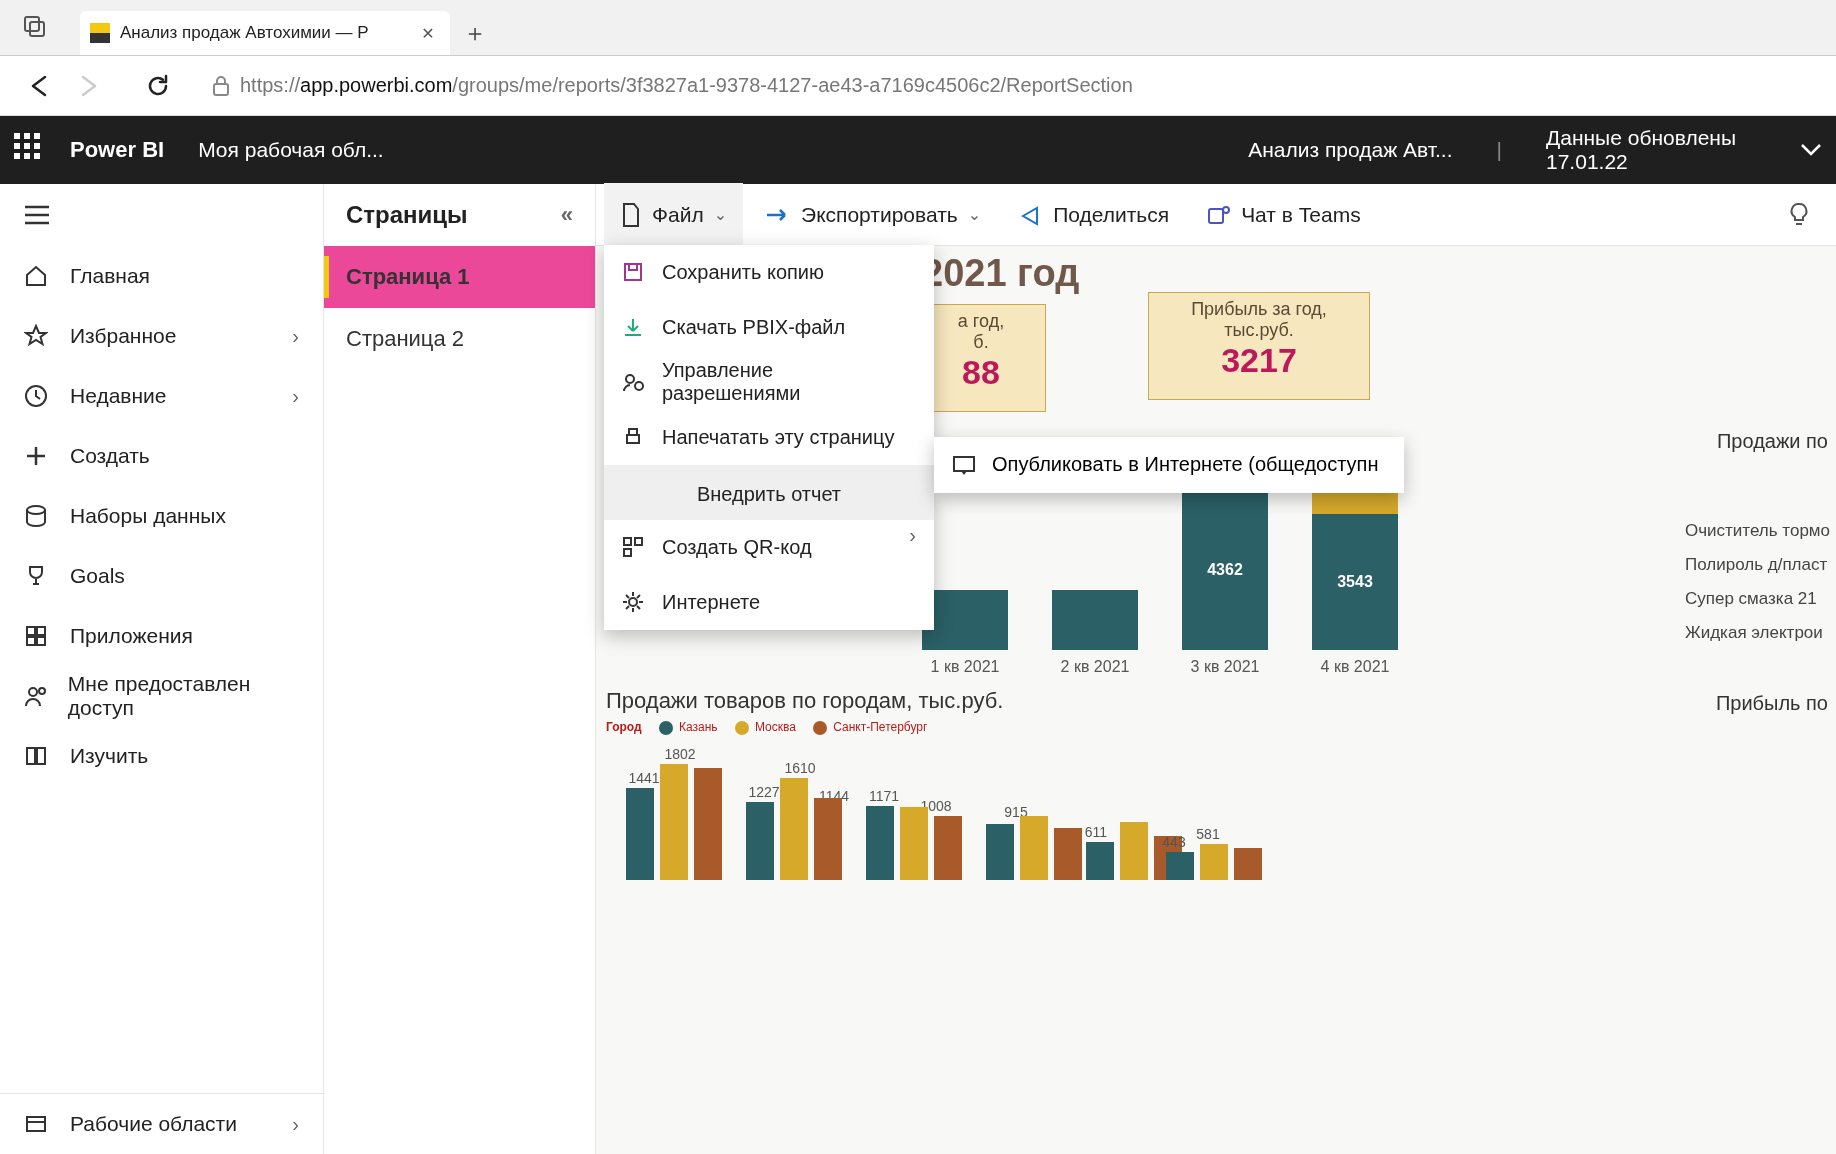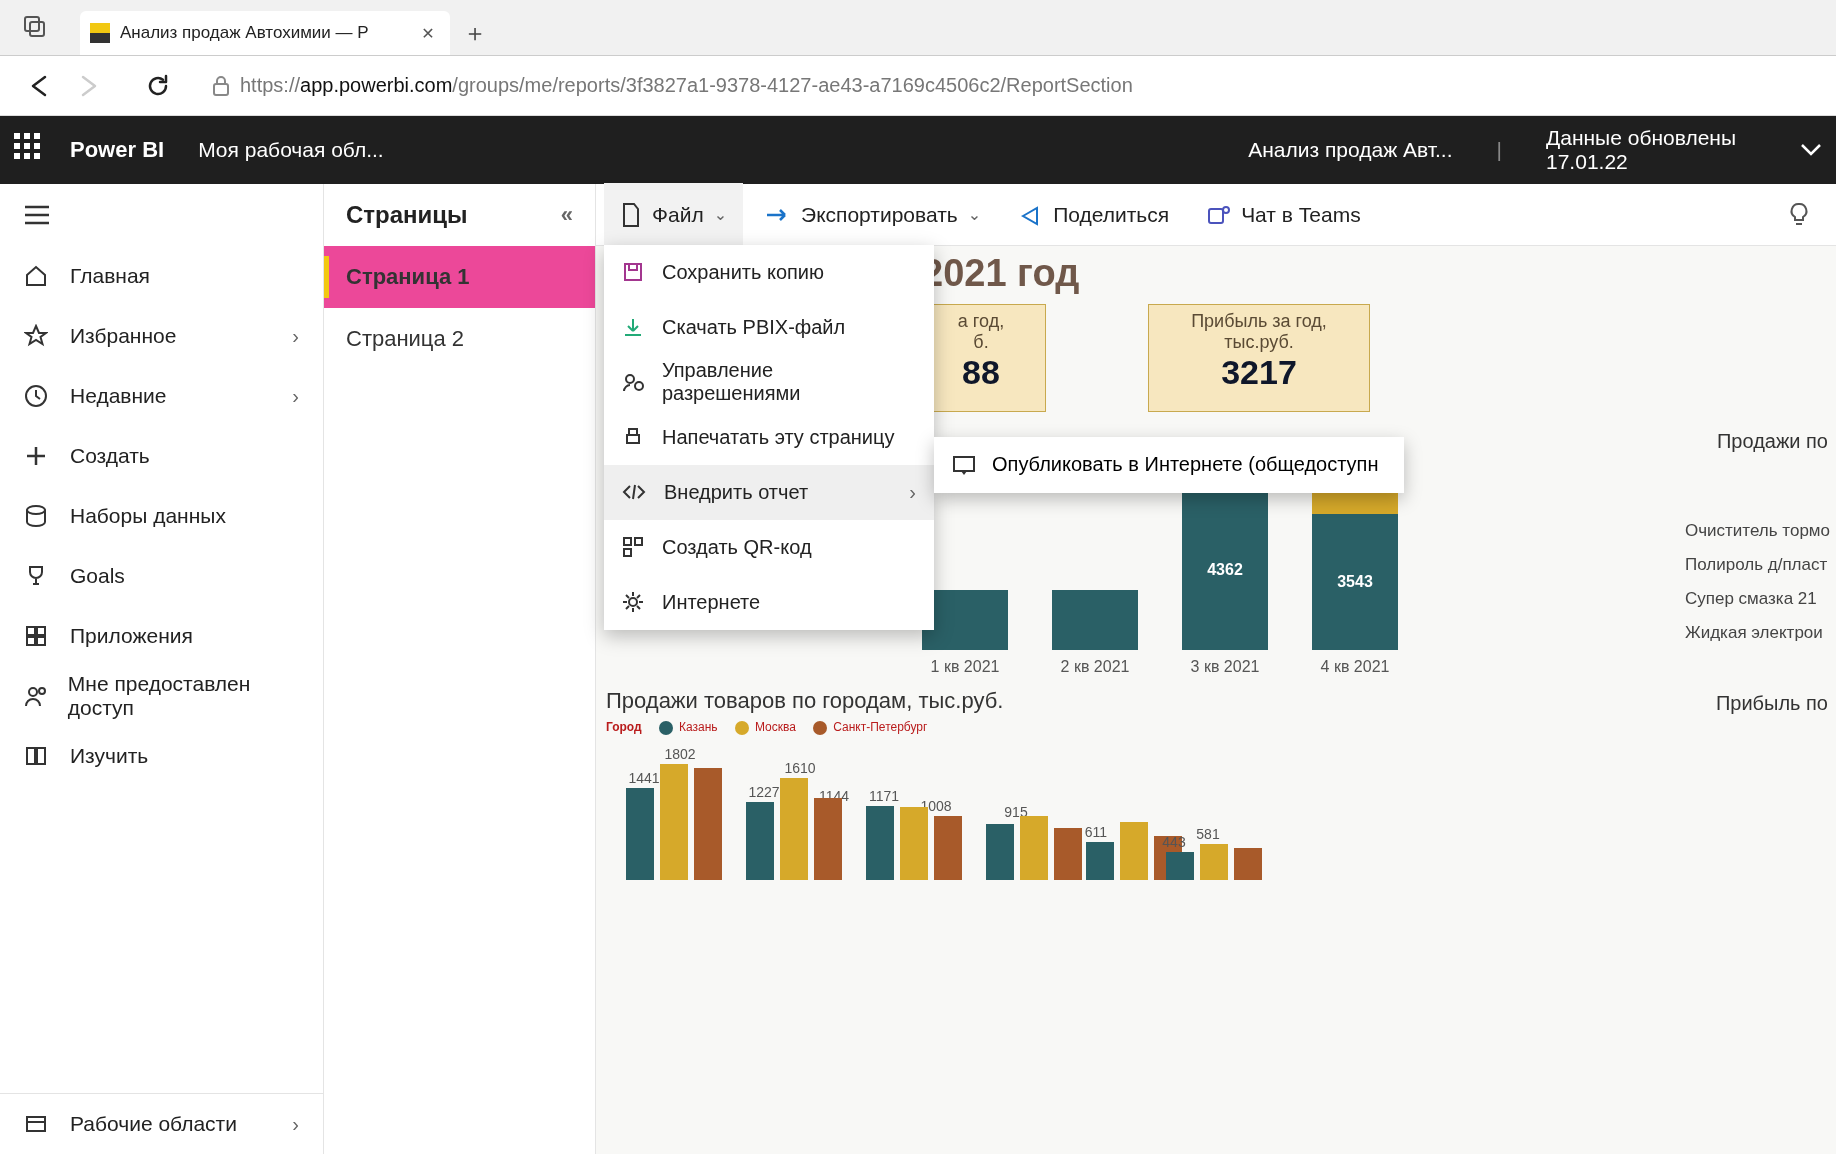--- a/index.html
+++ b/index.html
@@ -56,32 +56,32 @@
   
   .toolbar { height:62px; background:#fff; border-bottom:1px solid #e4e4e4; display:flex; align-items:center; gap:6px; padding:0 8px; position:relative; z-index:3;}
   .tbtn { height:64px; display:flex; align-items:center; gap:10px; padding:0 16px; font-size:21px; color:#222;}
   .tbtn.file-open { background:#f2f2f2;}
   .tbtn .chev { color:#666; font-size:16px;}
   .bulb { margin-left:auto; padding:0 18px; font-size:24px; color:#555;}
 
   
   .dropdown { position:absolute; left:0; top:62px; width:330px; background:#fff; box-shadow:0 6px 18px rgba(0,0,0,.25); z-index:5;}
   .dd-item { height:55px; display:flex; align-items:center; gap:18px; padding:0 18px; font-size:20px; color:#222;}
-  .dd-item.hover { background:#efefef; }
+  .dd-item.hover { background:#efefef;flex-direction:column; }
   .dd-item .arrow { margin-left:auto; color:#666;}
   .submenu { position:absolute; left:330px; top:254px; height:56px; min-width:470px; background:#fff; box-shadow:0 6px 18px rgba(0,0,0,.25); display:flex; align-items:center; gap:16px; padding:0 18px; font-size:20px; z-index:5; white-space:nowrap;}
 
   
   .report { position:absolute; left:0; right:0; top:62px; bottom:0; padding:10px 12px; overflow:hidden;}
   .title-year { position:absolute; left:326px; top:6px; font-size:38px; font-weight:700; color:#70584a;}
   .kpi { position:absolute; border:1px solid #c8a94e; background:#f7e7bf; text-align:center; color:#5a4a34; }
   .kpi1 { left:320px; top:58px; width:130px; height:108px;}
-  .kpi2 { left:552px; top:58px; width:222px; height:108px;}
+  .kpi2 { left:552px; top:46px; width:222px; height:108px;}
   .kpi .lbl { font-size:18px; padding:6px 6px 0;}
-  .kpi .val { font-size:34px; font-weight:800; color:#0f172a;}
+  .kpi .val { font-size:34px; font-weight:800; color:#be185d;}
   .side-label { position:absolute; right:8px; font-size:20px; color:#333;}
   .sl1 { top:184px;} .sl2 { top:446px;}
   .legend-items { position:absolute; right:6px; top:268px; font-size:17px; color:#444; line-height:2.0; text-align:left;}
 
   
   .qchart { position:absolute; left:326px; top:210px; width:460px; height:222px;}
   .qbar-group { position:absolute; bottom:28px; width:86px; display:flex; flex-direction:column-reverse; align-items:center;}
   .qbar-top { width:86px; background:#d6a92a;}
   .qbar-bot { width:86px; background:#2a6066; color:#fff; display:flex; align-items:center; justify-content:center; font-size:16px; font-weight:600;}
   .qbar-toplabel { position:absolute; top:-22px; font-size:15px; color:#555; font-weight:600;}

